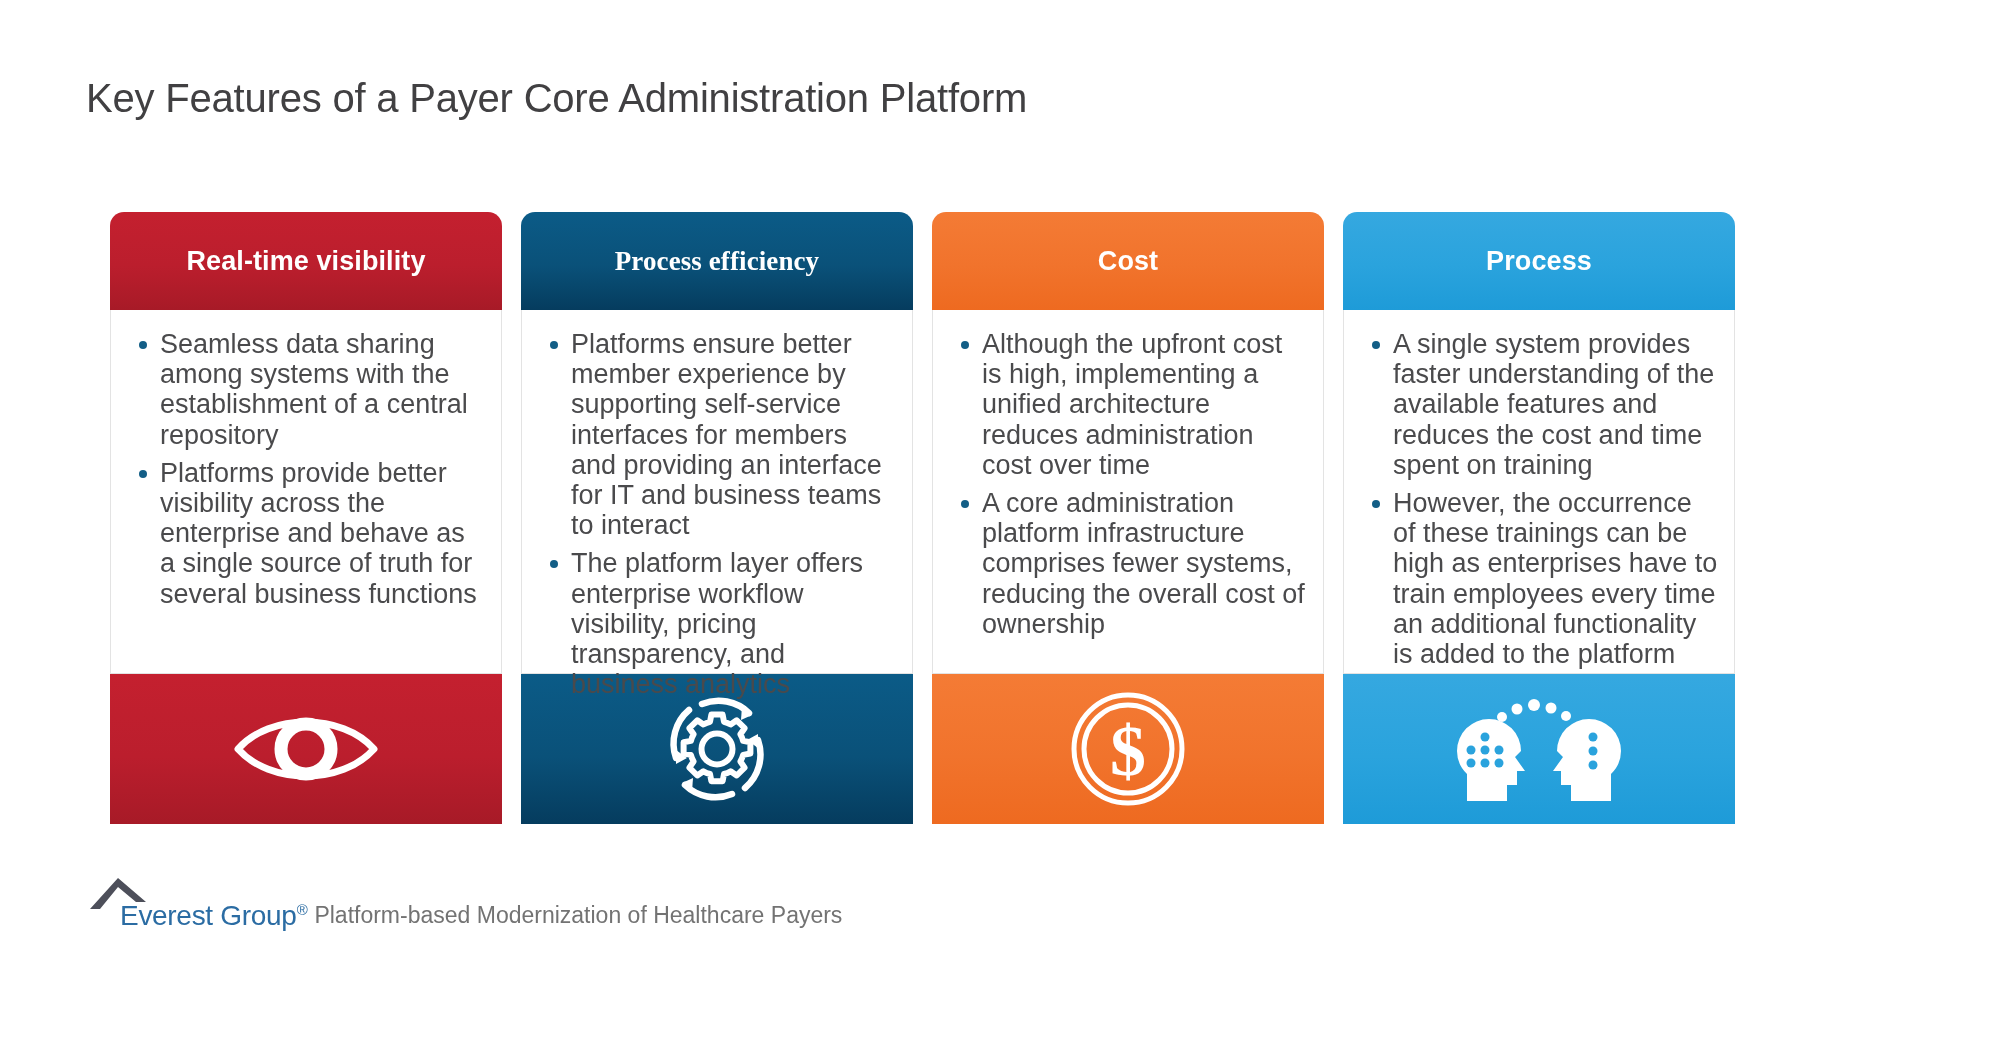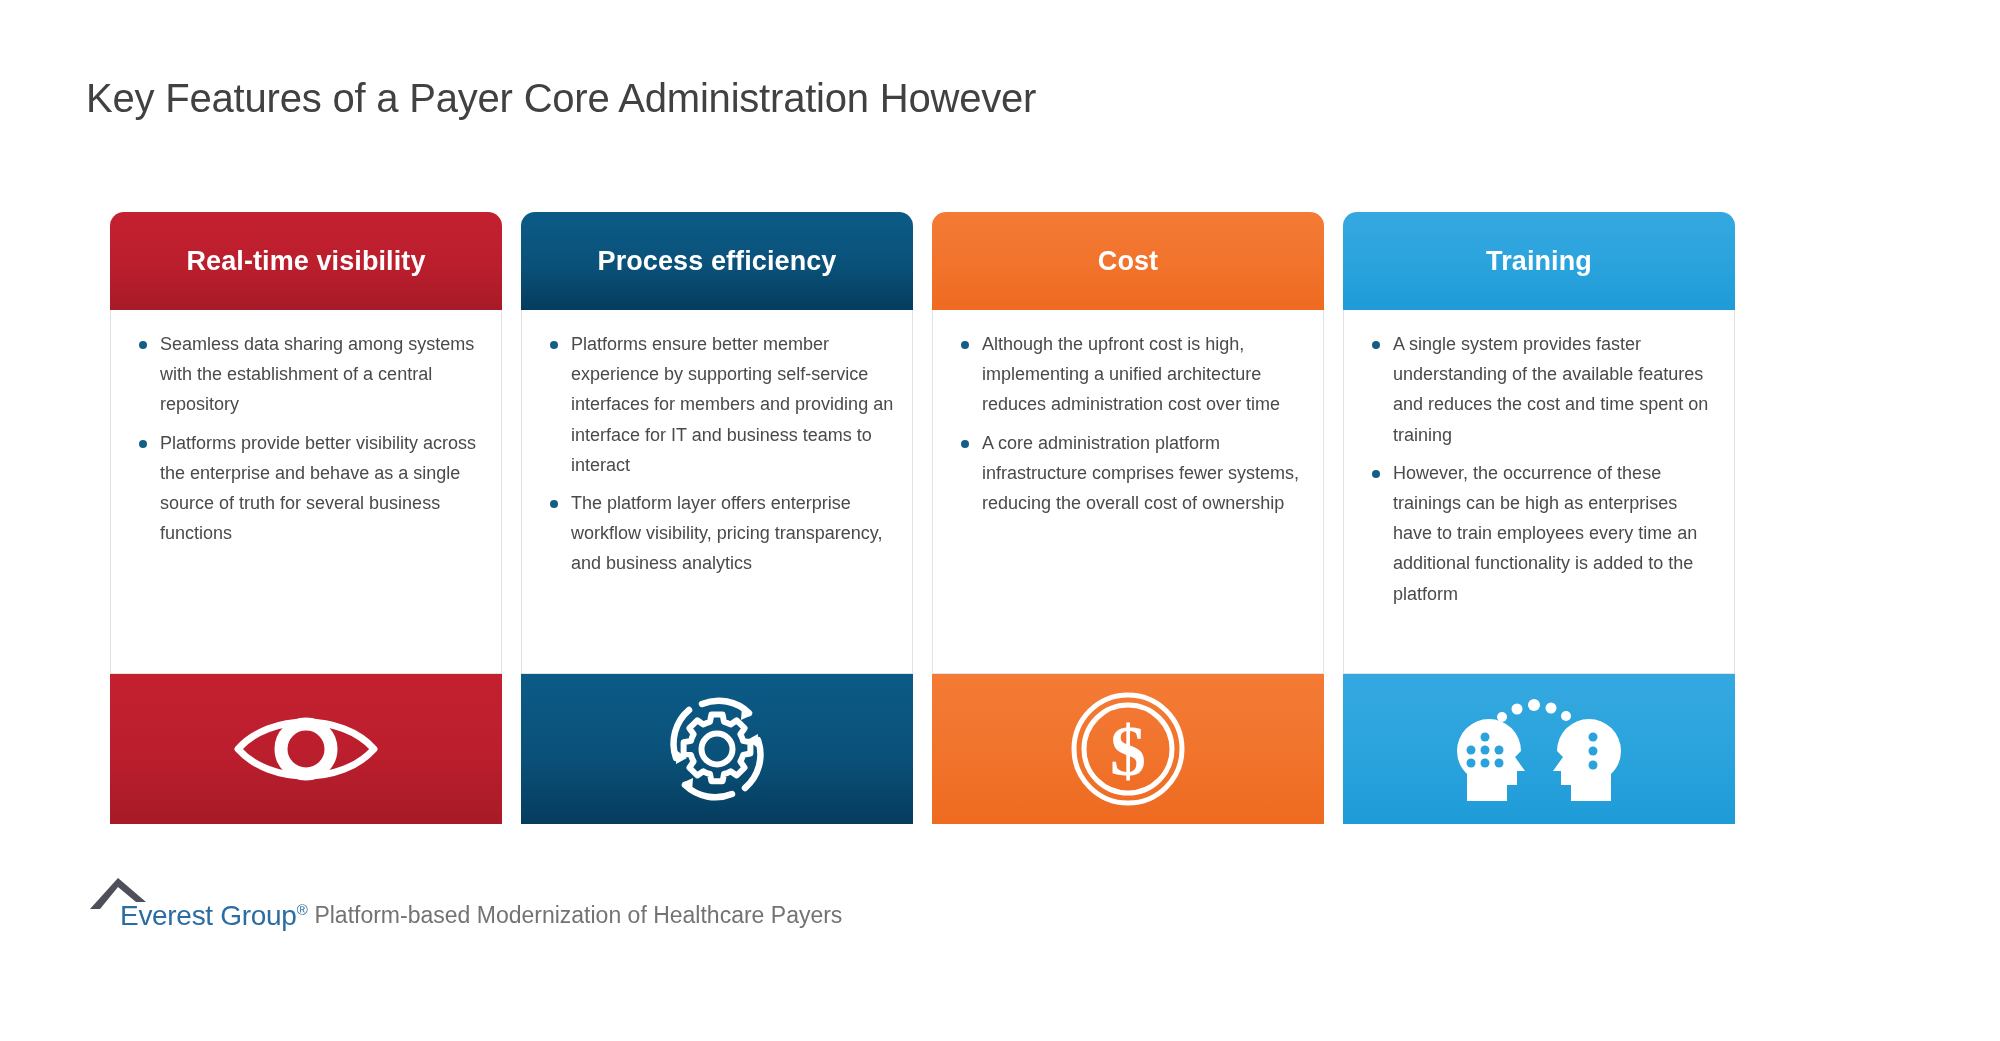--- a/index.html
+++ b/index.html
@@ -67,21 +67,21 @@
   }
   .card-body ul {
     list-style: none;
     margin: 0;
     padding: 0;
   }
   .card-body li {
     position: relative;
     padding-left: 33px;
     margin-bottom: 8px;
-    font-size: 18px;
+    font-size: 27px;
     line-height: 30.2px;
     color: #4a4a4c;
   }
   .card-body li .bullet {
     position: absolute;
     left: 12px;
     top: 12px;
     width: 8px;
     height: 8px;
     border-radius: 50%;
@@ -92,21 +92,21 @@
     height: 150px;
     display: flex;
     align-items: center;
     justify-content: center;
   }
   .card-icon svg { display: block; }
 
   
   .hdr-red    { background: linear-gradient(180deg, #c4202f 0%, #bb1e2d 55%, #a71a27 100%); }
   .ico-red    { background: linear-gradient(180deg, #c4202f 0%, #bb1e2d 55%, #a71a27 100%); }
-  .hdr-navy   { background: linear-gradient(180deg, #0b5b87 0%, #0a5179 55%, #053c5e 100%); }
+  .hdr-navy   { background: linear-gradient(180deg, #0b5b87 0%, #0a5179 55%, #053c5e 100%); font-family: Liberation Serif, serif; }
   .ico-navy   { background: linear-gradient(180deg, #0b5b87 0%, #0a5179 55%, #053c5e 100%); }
   .hdr-orange { background: linear-gradient(180deg, #f47b35 0%, #f1732c 55%, #ee6a20 100%); }
   .ico-orange { background: linear-gradient(180deg, #f47b35 0%, #f1732c 55%, #ee6a20 100%); }
   .hdr-blue   { background: linear-gradient(180deg, #35a8e0 0%, #2aa3dd 55%, #1e9bd8 100%); }
   .ico-blue   { background: linear-gradient(180deg, #35a8e0 0%, #2aa3dd 55%, #1e9bd8 100%); }
 
   
   .footer {
     position: absolute;
     left: 88px;
@@ -143,21 +143,21 @@
     font-size: 23px;
     color: #737373;
     margin-left: 7px;
     padding-bottom: 2px;
     line-height: 1;
   }
 </style>
 </head>
 <body>
 
-<div class="slide-title">Key Features of a Payer Core Administration However</div>
+<div class="slide-title">Key Features of a Payer Core Administration Platform</div>
 
 <div class="cards">
 
   <div class="card">
     <div class="card-header hdr-red">
       <span>Real-time visibility</span>
     </div>
     <div class="card-body">
       <ul>
         <li>
@@ -240,21 +240,21 @@
           <circle cx="59" cy="59" r="54" fill="none" stroke="#ffffff" stroke-width="5"></circle>
           <circle cx="59" cy="59" r="44" fill="none" stroke="#ffffff" stroke-width="5"></circle>
           <text x="59" y="61" text-anchor="middle" dominant-baseline="central" font-family="Liberation Serif, serif" font-size="72" font-weight="bold" fill="#ffffff">$</text>
         </svg>
       </span>
     </div>
   </div>
 
   <div class="card">
     <div class="card-header hdr-blue">
-      <span>Training</span>
+      <span>Process</span>
     </div>
     <div class="card-body">
       <ul>
         <li>
           <span class="bullet"></span>
           <span>A single system provides faster understanding of the available features and reduces the cost and time spent on training</span>
         </li>
         <li>
           <span class="bullet"></span>
           <span>However, the occurrence of these trainings can be high as enterprises have to train employees every time an additional functionality is added to the platform</span>

